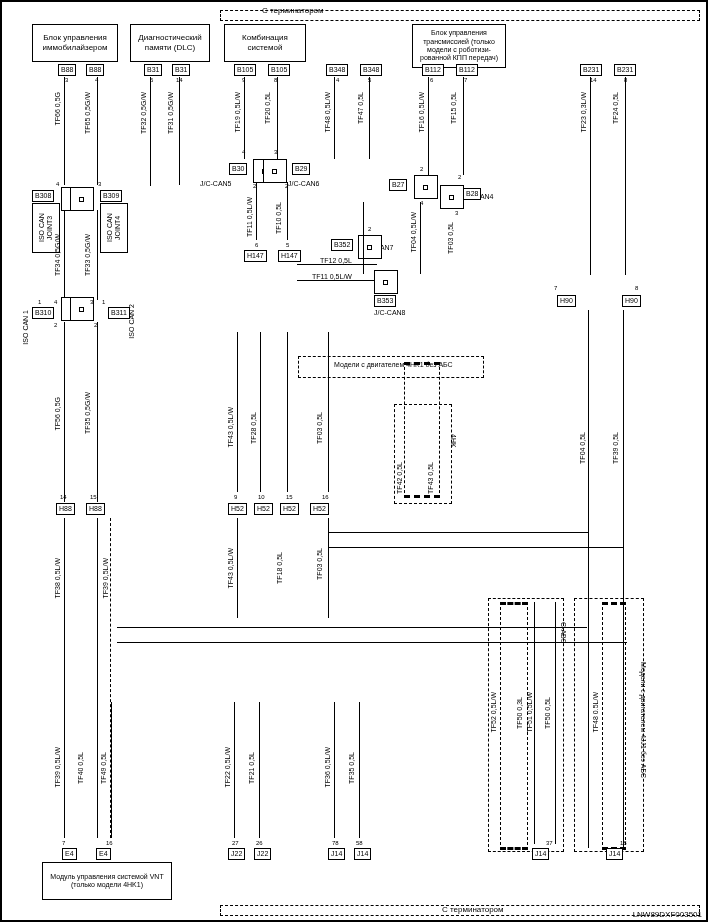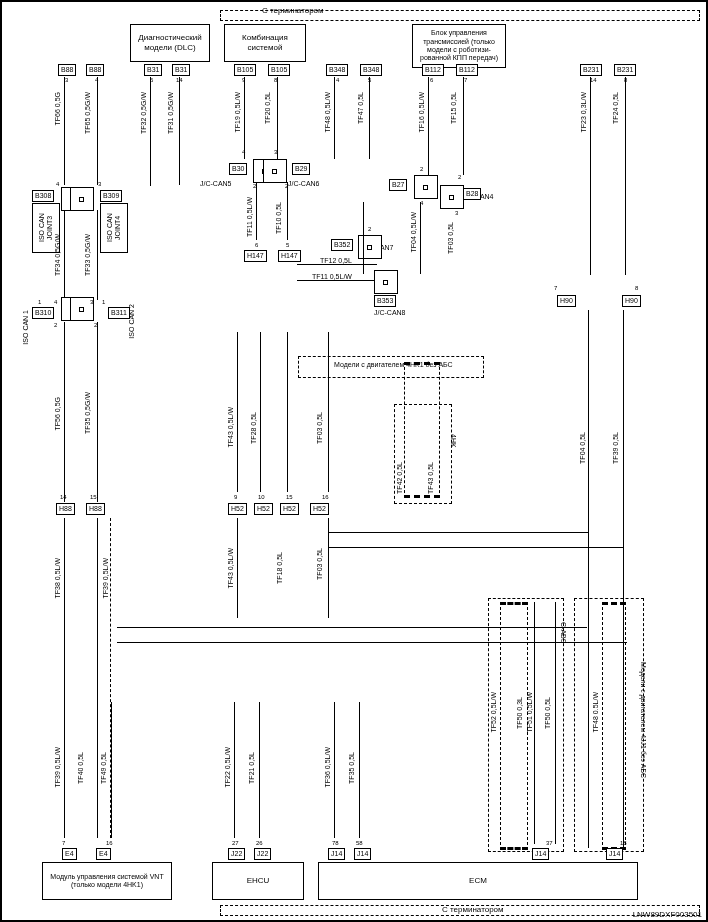--- a/index.html
+++ b/index.html
@@ -24,21 +24,22 @@
 </style>
 </head>
 <body>
 <div id="canvas">
 
 <div class="dashed-region" style="left:218px;top:8px;width:478px;height:9px"></div>
 <span class="terminator-label" style="left:260px;top:4px">С терминатором</span>
 <div class="dashed-region" style="left:218px;top:903px;width:478px;height:9px"></div>
 <span class="terminator-label" style="left:440px;top:903px">С терминатором</span>
 
-<div class="box" style="left:128px;top:22px;width:78px;height:36px">Диагностический модели (DLC)</div>
+<div class="box" style="left:30px;top:22px;width:84px;height:36px">Блок управления иммобилайзером</div>
+<div class="box" style="left:128px;top:22px;width:78px;height:36px">Диагностический памяти (DLC)</div>
 <div class="box" style="left:222px;top:22px;width:80px;height:36px">Комбинация системой</div>
 <div class="box" style="left:410px;top:22px;width:92px;height:42px;font-size:7px">Блок управления трансмиссией (только модели с роботизи-рованной КПП передач)</div>
 
 <div class="conn" style="left:56px;top:62px">B88</div>
 <div class="conn" style="left:84px;top:62px">B88</div>
 <div class="conn" style="left:142px;top:62px">B31</div>
 <div class="conn" style="left:170px;top:62px">B31</div>
 <div class="conn" style="left:232px;top:62px">B105</div>
 <div class="conn" style="left:266px;top:62px">B105</div>
 <div class="conn" style="left:324px;top:62px">B348</div>
@@ -269,20 +270,18 @@
 <span class="pin" style="left:330px;top:838px">78</span>
     <span class="pin" style="left:354px;top:838px">58</span>
 <div class="conn" style="left:326px;top:846px">J14</div>
 <div class="conn" style="left:352px;top:846px">J14</div>
 <span class="pin" style="left:544px;top:838px">37</span>
 <div class="conn" style="left:530px;top:846px">J14</div>
 <span class="pin" style="left:618px;top:838px">18</span>
 <div class="conn" style="left:604px;top:846px">J14</div>
 
 <div class="box" style="left:40px;top:860px;width:128px;height:36px;font-size:7px">Модуль управления системой VNT (только модели 4HK1)</div>
-<div class="box" style="left:210px;top:860px;width:90px;height:36px">EHCU</div>
-<div class="box" style="left:316px;top:860px;width:318px;height:36px">ECM</div>
 
 <div class="wire h" style="left:148px;top:183px;width:1px"></div>
 
 </div>
 
 <span class="footer-code">LNW89DXF003501</span>
 
 </body></html>

